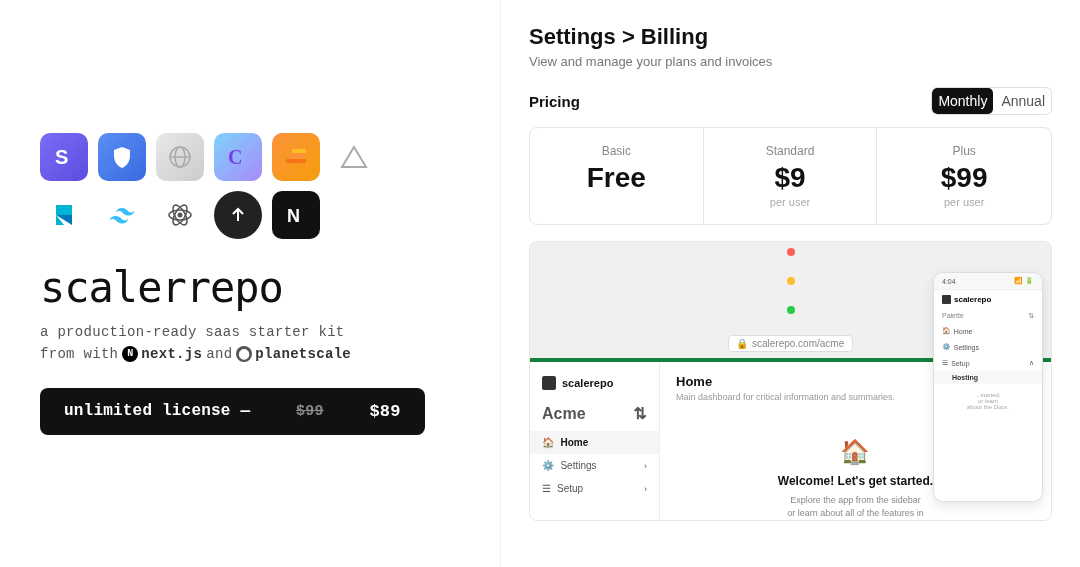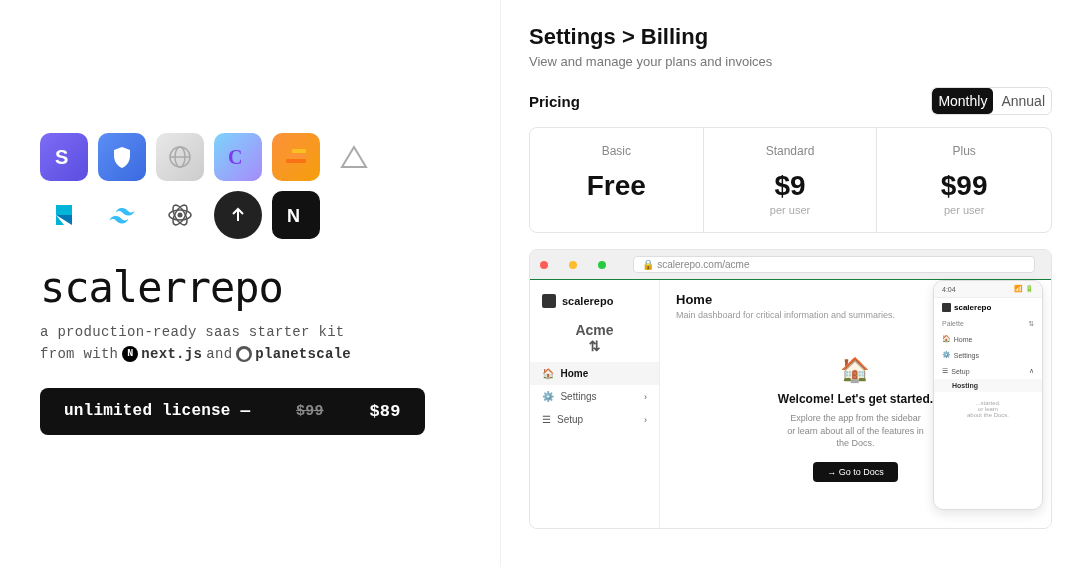--- a/index.html
+++ b/index.html
@@ -194,21 +194,21 @@
       padding: 16px 18px;
       border-right: 1px solid #e5e5e5;
       text-align: center;
     }
 
     .plan-card:last-child { border-right: none; }
 
     .plan-name {
       font-size: 12px;
       color: #888;
-      margin-bottom: 14px;
+      margin-bottom: 6px;
     }
 
     .plan-price {
       font-size: 28px;
       font-weight: 700;
       color: #111;
       line-height: 1;
     }
 
     .plan-per {
@@ -226,21 +226,22 @@
       position: relative;
       height: 280px;
     }
 
     .browser-bar {
       background: #f0f0f0;
       padding: 6px 10px;
       display: flex;
       align-items: center;
       gap: 21px;
-      border-bottom: 1px solid #15803d;
+      border-bottom: 4px solid #15803d;
+      flex-direction: column;
     }
 
     .browser-dot {
       width: 8px;
       height: 8px;
       border-radius: 50%;
     }
 
     .dot-red { background: #ff5f57; }
     .dot-yellow { background: #ffbd2e; }
@@ -284,24 +285,23 @@
       height: 14px;
       background: #333;
       border-radius: 2px;
     }
 
     .org-selector {
       display: flex;
       justify-content: space-between;
       align-items: center;
       padding: 4px 12px 8px;
-      font-size: 14px;
+      font-size: 16px;
       color: #555;
       font-weight: 600;
-      flex-direction: column;
     }
 
     .nav-item {
       display: flex;
       align-items: center;
       gap: 6px;
       padding: 6px 12px;
       font-size: 10px;
       color: #555;
     }

